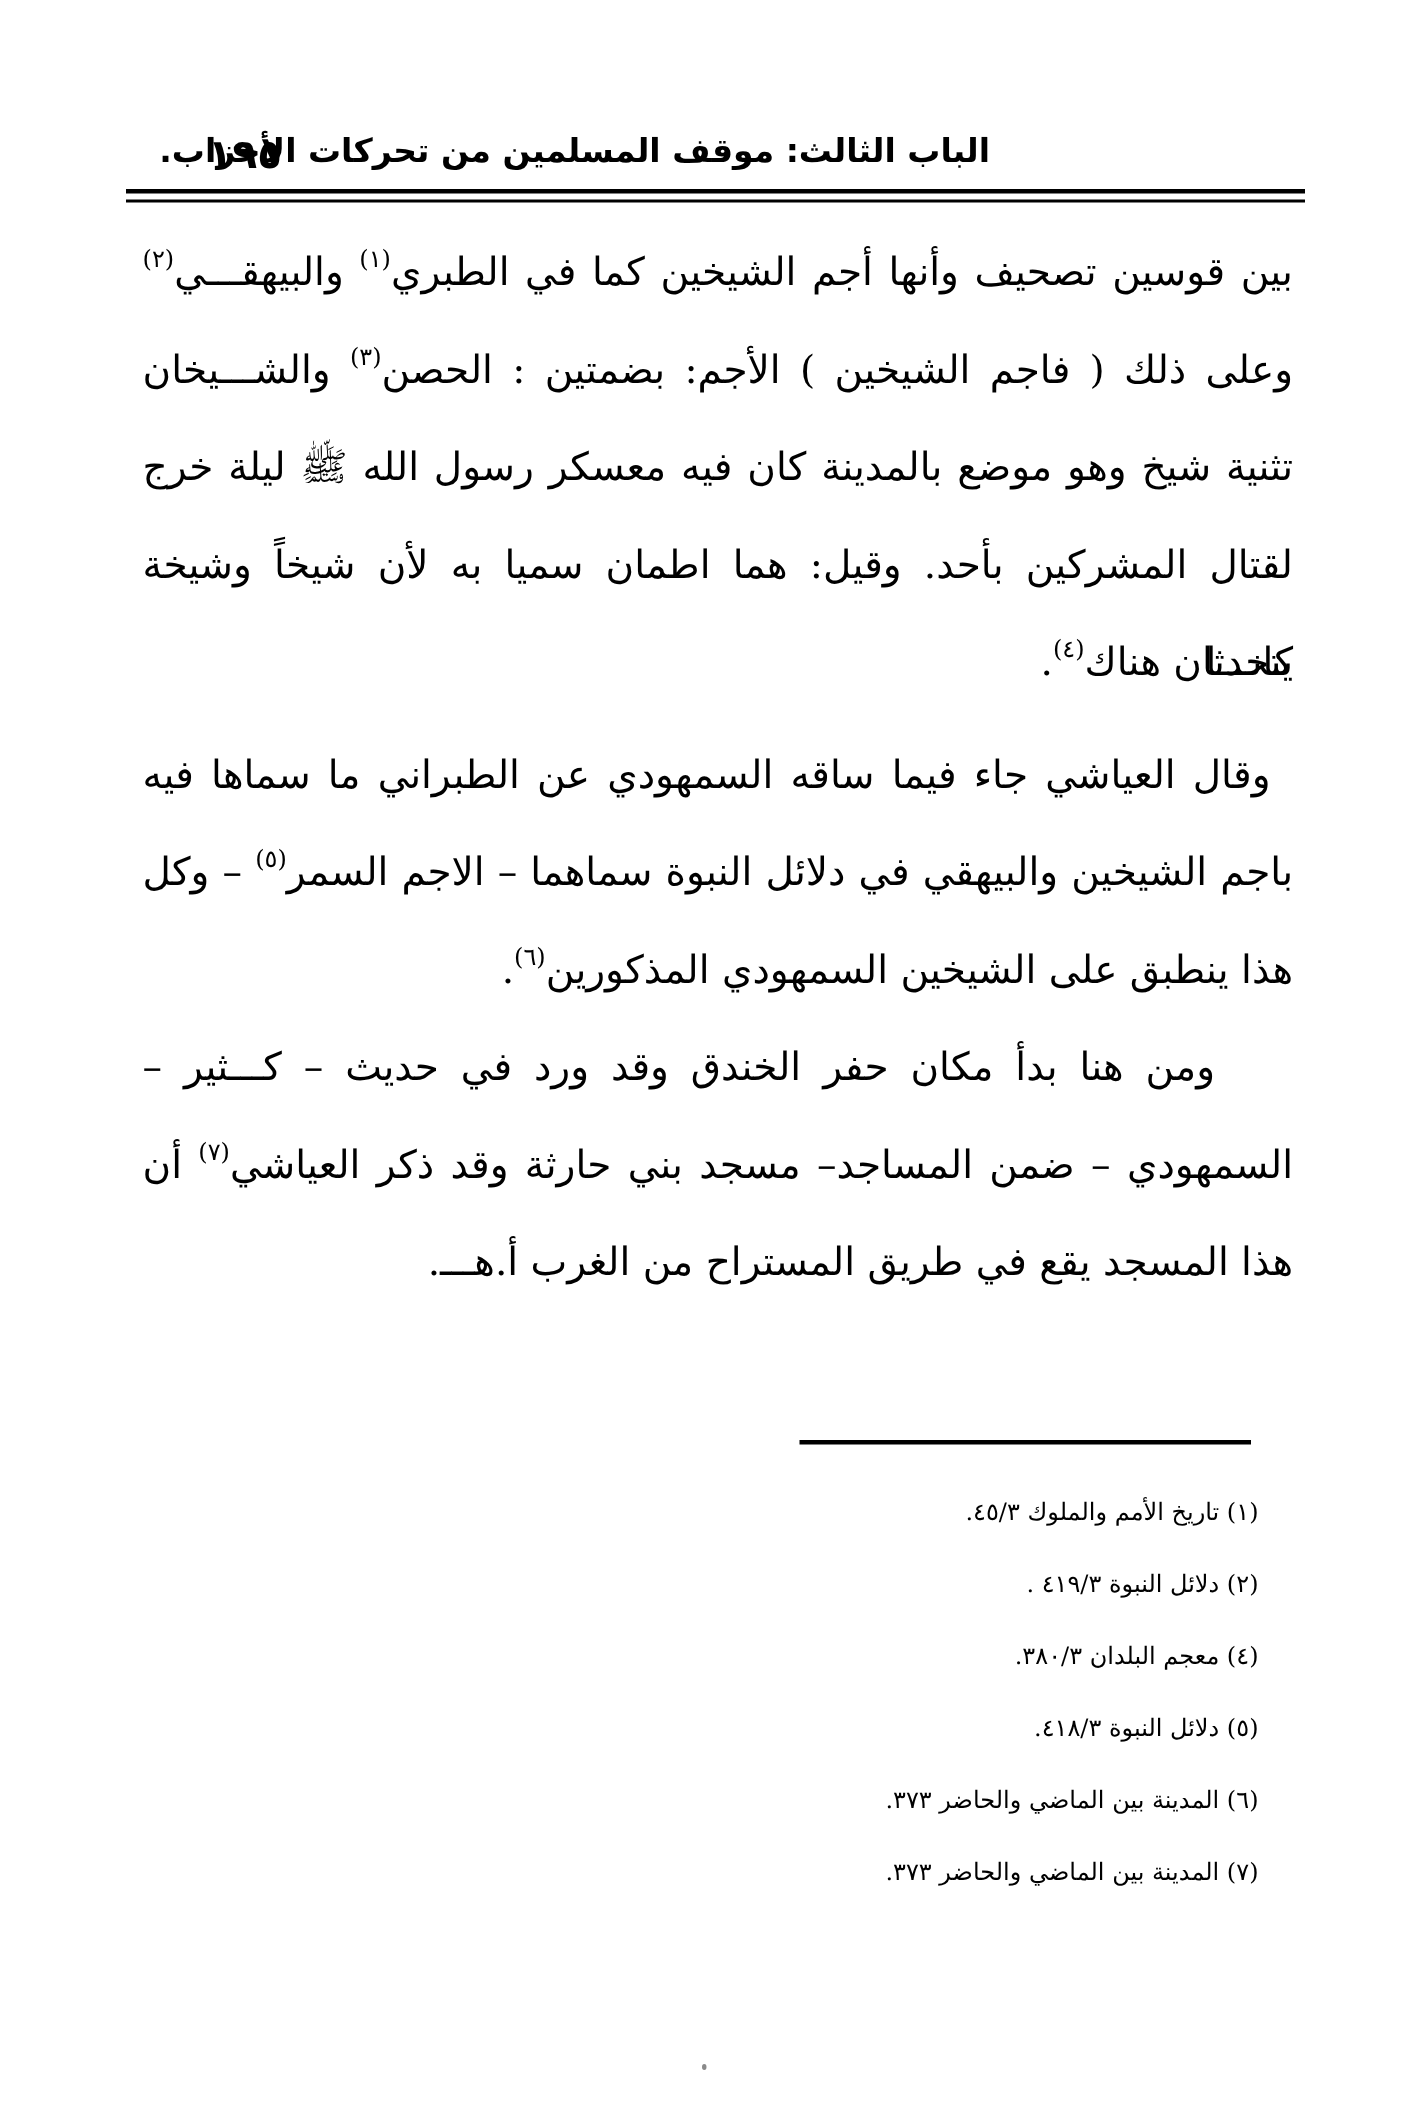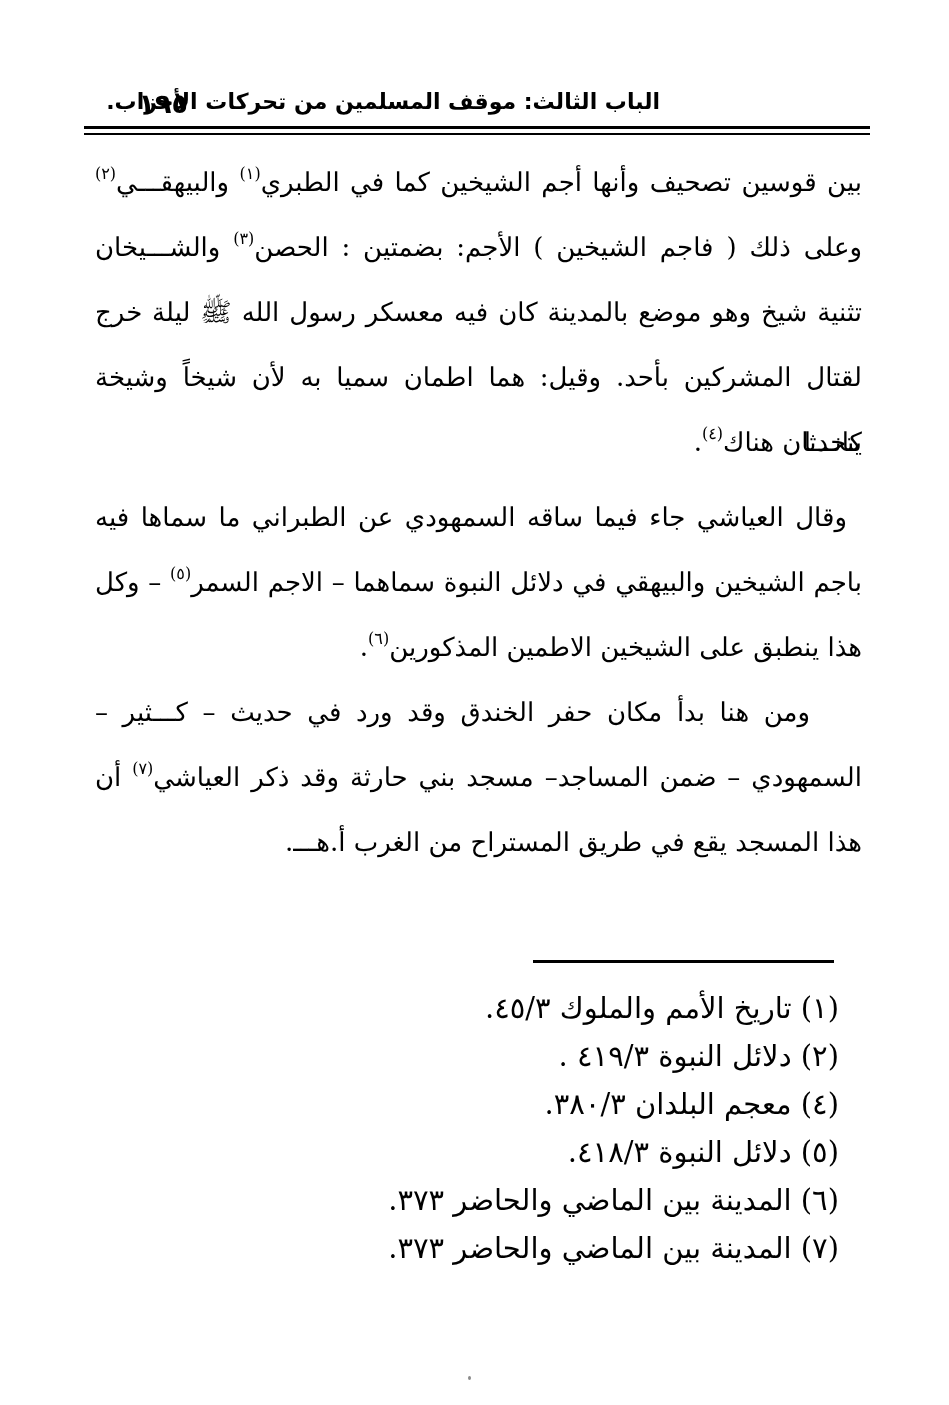--- a/index.html
+++ b/index.html
@@ -44,21 +44,21 @@
   .indent-lg{text-indent:52px;}
   sup.fnref{font-size:16px;line-height:0;vertical-align:12px;}
 
   
   .fn-sep{
     position:absolute;top:960px;left:533px;width:301px;height:0;
     border-top:3px solid #000;
   }
   .footnotes{
     position:absolute;top:984px;right:110px;left:100px;
-    direction:rtl;font-size:29px;
+    direction:rtl;font-size:16px;
   }
   .fn{height:48px;line-height:48px;text-align:right;}
 
   .artifact-dot{
     position:absolute;top:1376px;left:468px;width:3px;height:4px;
     background:#8a8a8a;border-radius:50%;
   }
 </style>
 </head>
 <body>
@@ -75,21 +75,21 @@
       <div class="line j"><span>بين قوسين تصحيف وأنها أجم الشيخين كما في الطبري</span><sup class="fnref">(١)</sup><span> والبيهقـــي</span><sup class="fnref">(٢)</sup></div>
       <div class="line j"><span>وعلى ذلك ( فاجم الشيخين ) الأجم: بضمتين : الحصن</span><sup class="fnref">(٣)</sup><span> والشـــيخان</span></div>
       <div class="line j"><span>تثنية شيخ وهو موضع بالمدينة كان فيه معسكر رسول الله ﷺ ليلة خرج</span></div>
       <div class="line j"><span>لقتال المشركين بأحد. وقيل: هما اطمان سميا به لأن شيخاً وشيخة كانـــا</span></div>
       <div class="line r"><span>يتحدثان هناك</span><sup class="fnref">(٤)</sup><span>.</span></div>
     </div>
 
     <div class="para para-2">
       <div class="line j indent-sm"><span>وقال العياشي جاء فيما ساقه السمهودي عن الطبراني ما سماها فيه</span></div>
       <div class="line j"><span>باجم الشيخين والبيهقي في دلائل النبوة سماهما – الاجم السمر</span><sup class="fnref">(٥)</sup><span> – وكل</span></div>
-      <div class="line r"><span>هذا ينطبق على الشيخين الاطمين المذكورين</span><sup class="fnref">(٦)</sup><span>.</span></div>
+      <div class="line r"><span>هذا ينطبق على الشيخين السمهودي المذكورين</span><sup class="fnref">(٦)</sup><span>.</span></div>
     </div>
 
     <div class="para">
       <div class="line j indent-lg"><span>ومن هنا بدأ مكان حفر الخندق وقد ورد في حديث – كـــثير –</span></div>
       <div class="line j"><span>السمهودي – ضمن المساجد– مسجد بني حارثة وقد ذكر العياشي</span><sup class="fnref">(٧)</sup><span> أن</span></div>
       <div class="line r"><span>هذا المسجد يقع في طريق المستراح من الغرب أ.هـــ.</span></div>
     </div>
 
   </main>
 

